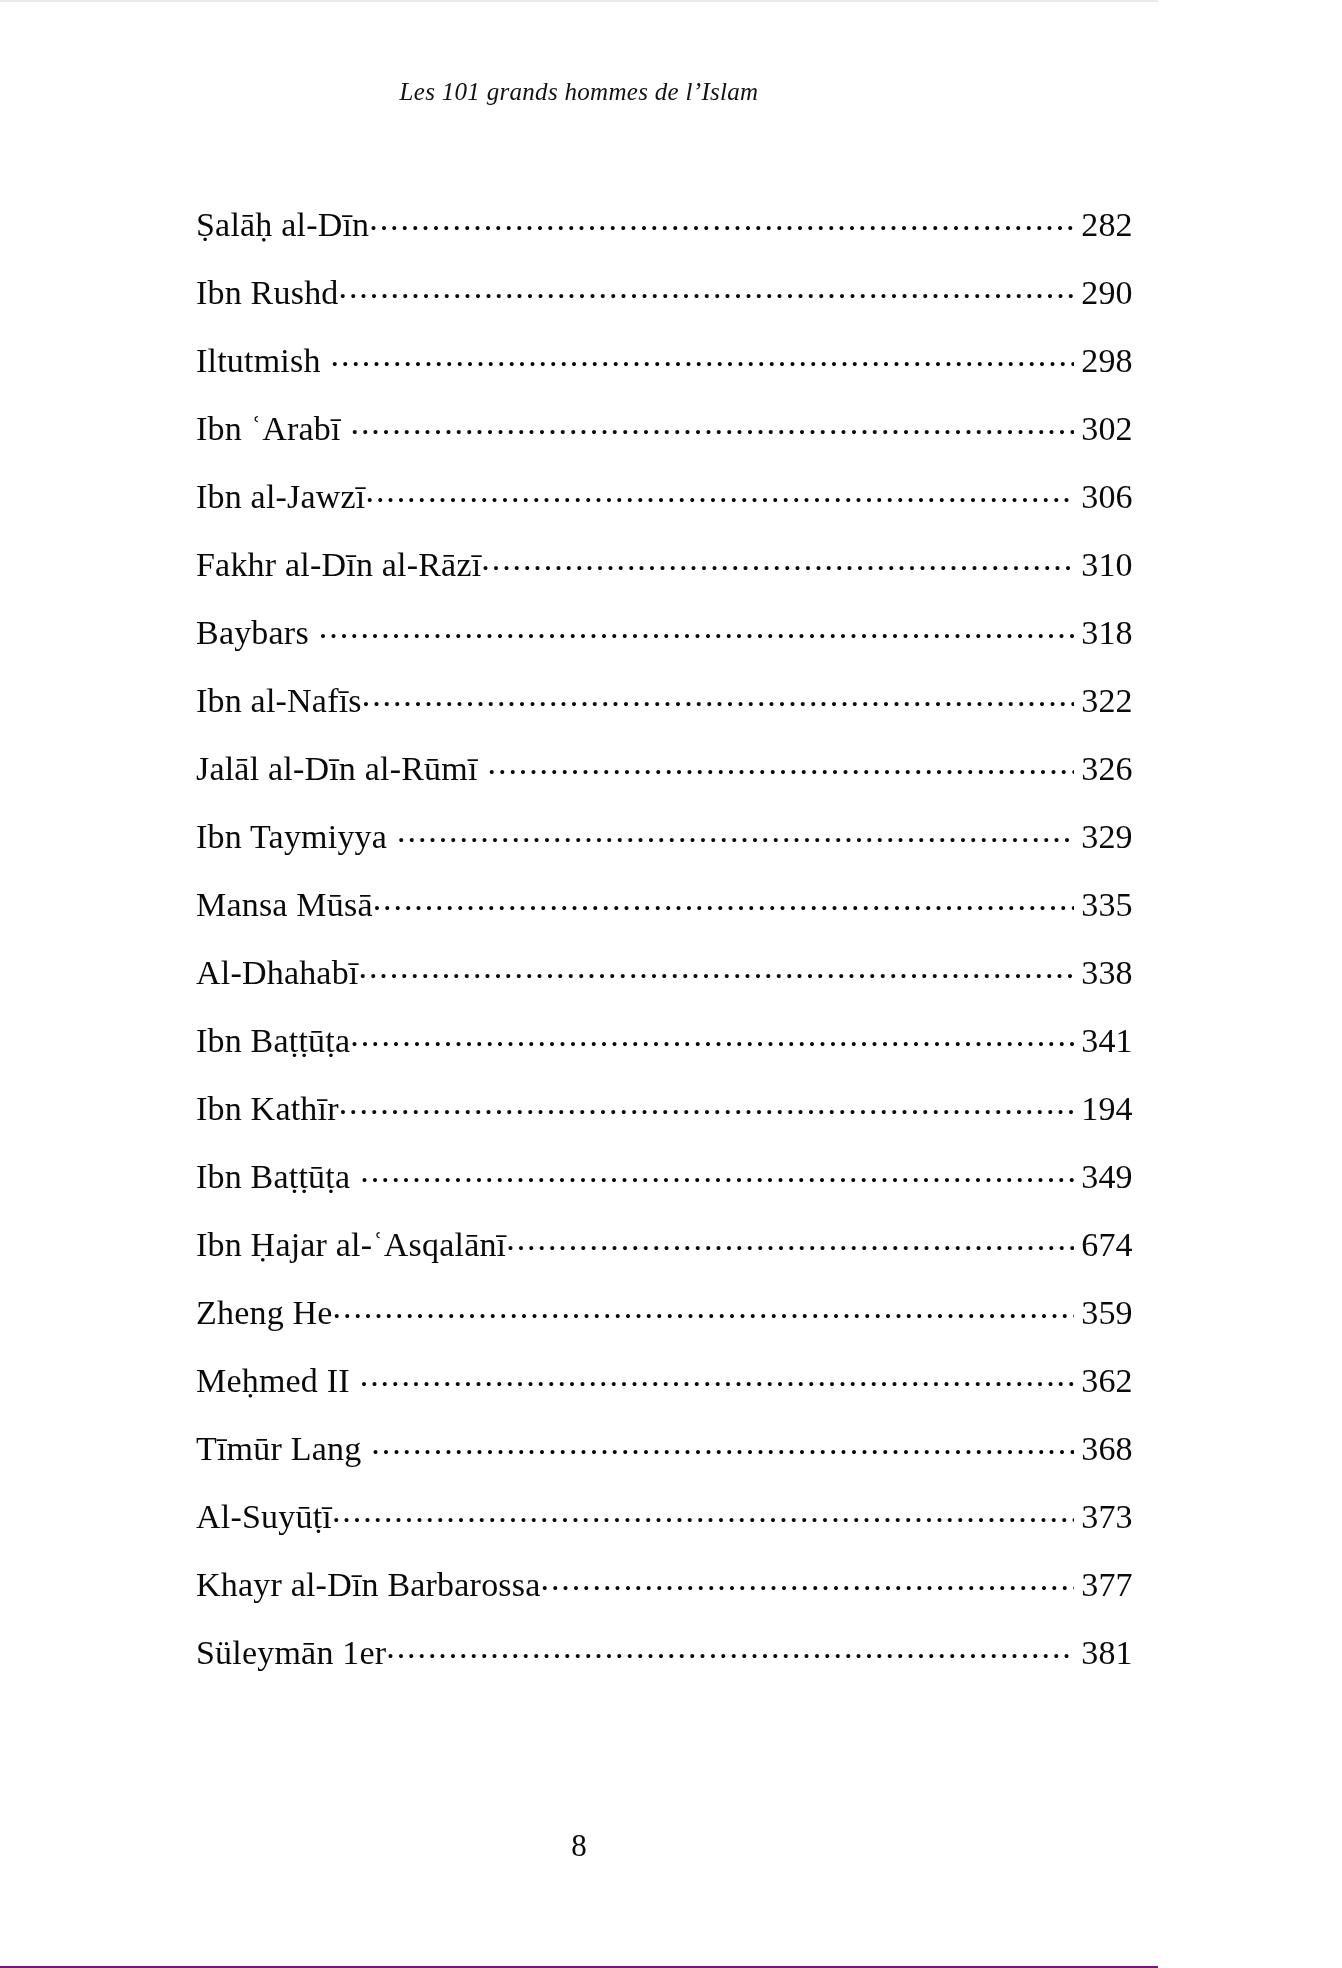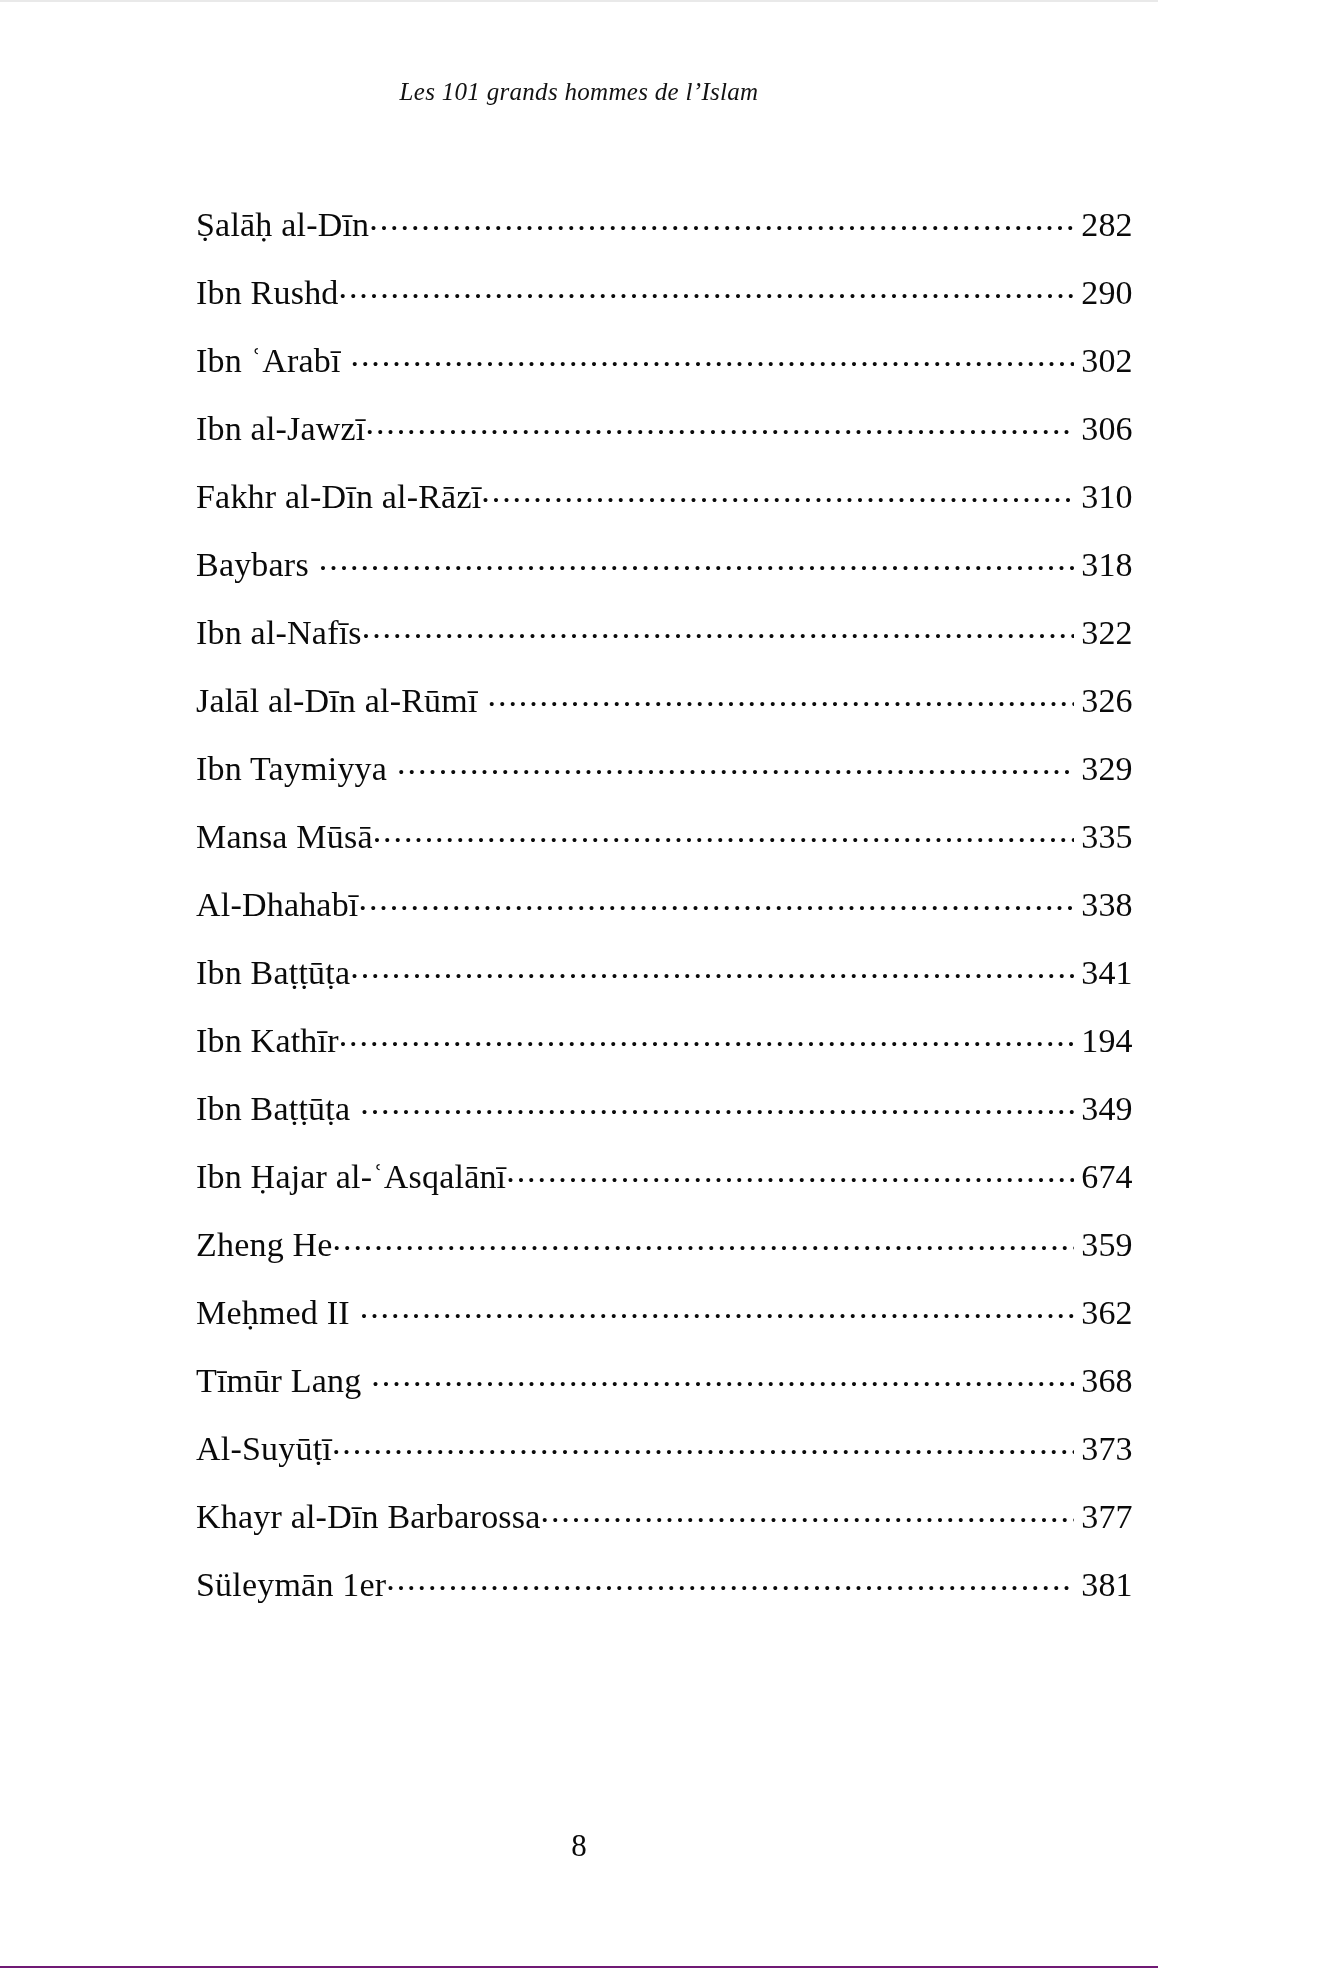--- a/index.html
+++ b/index.html
@@ -115,20 +115,25 @@
         <span class="entry-title">Ṣalāḥ al-Dīn</span>
         <span class="entry-leader"></span>
         <span class="entry-page">282</span>
       </div>
       <div class="toc-entry">
         <span class="entry-title">Ibn Rushd</span>
         <span class="entry-leader"></span>
         <span class="entry-page">290</span>
       </div>
       <div class="toc-entry gap">
+        <span class="entry-title">Iltutmish</span>
+        <span class="entry-leader"></span>
+        <span class="entry-page">298</span>
+      </div>
+      <div class="toc-entry gap">
         <span class="entry-title">Ibn ʿArabī</span>
         <span class="entry-leader"></span>
         <span class="entry-page">302</span>
       </div>
       <div class="toc-entry">
         <span class="entry-title">Ibn al-Jawzī</span>
         <span class="entry-leader"></span>
         <span class="entry-page">306</span>
       </div>
       <div class="toc-entry">

